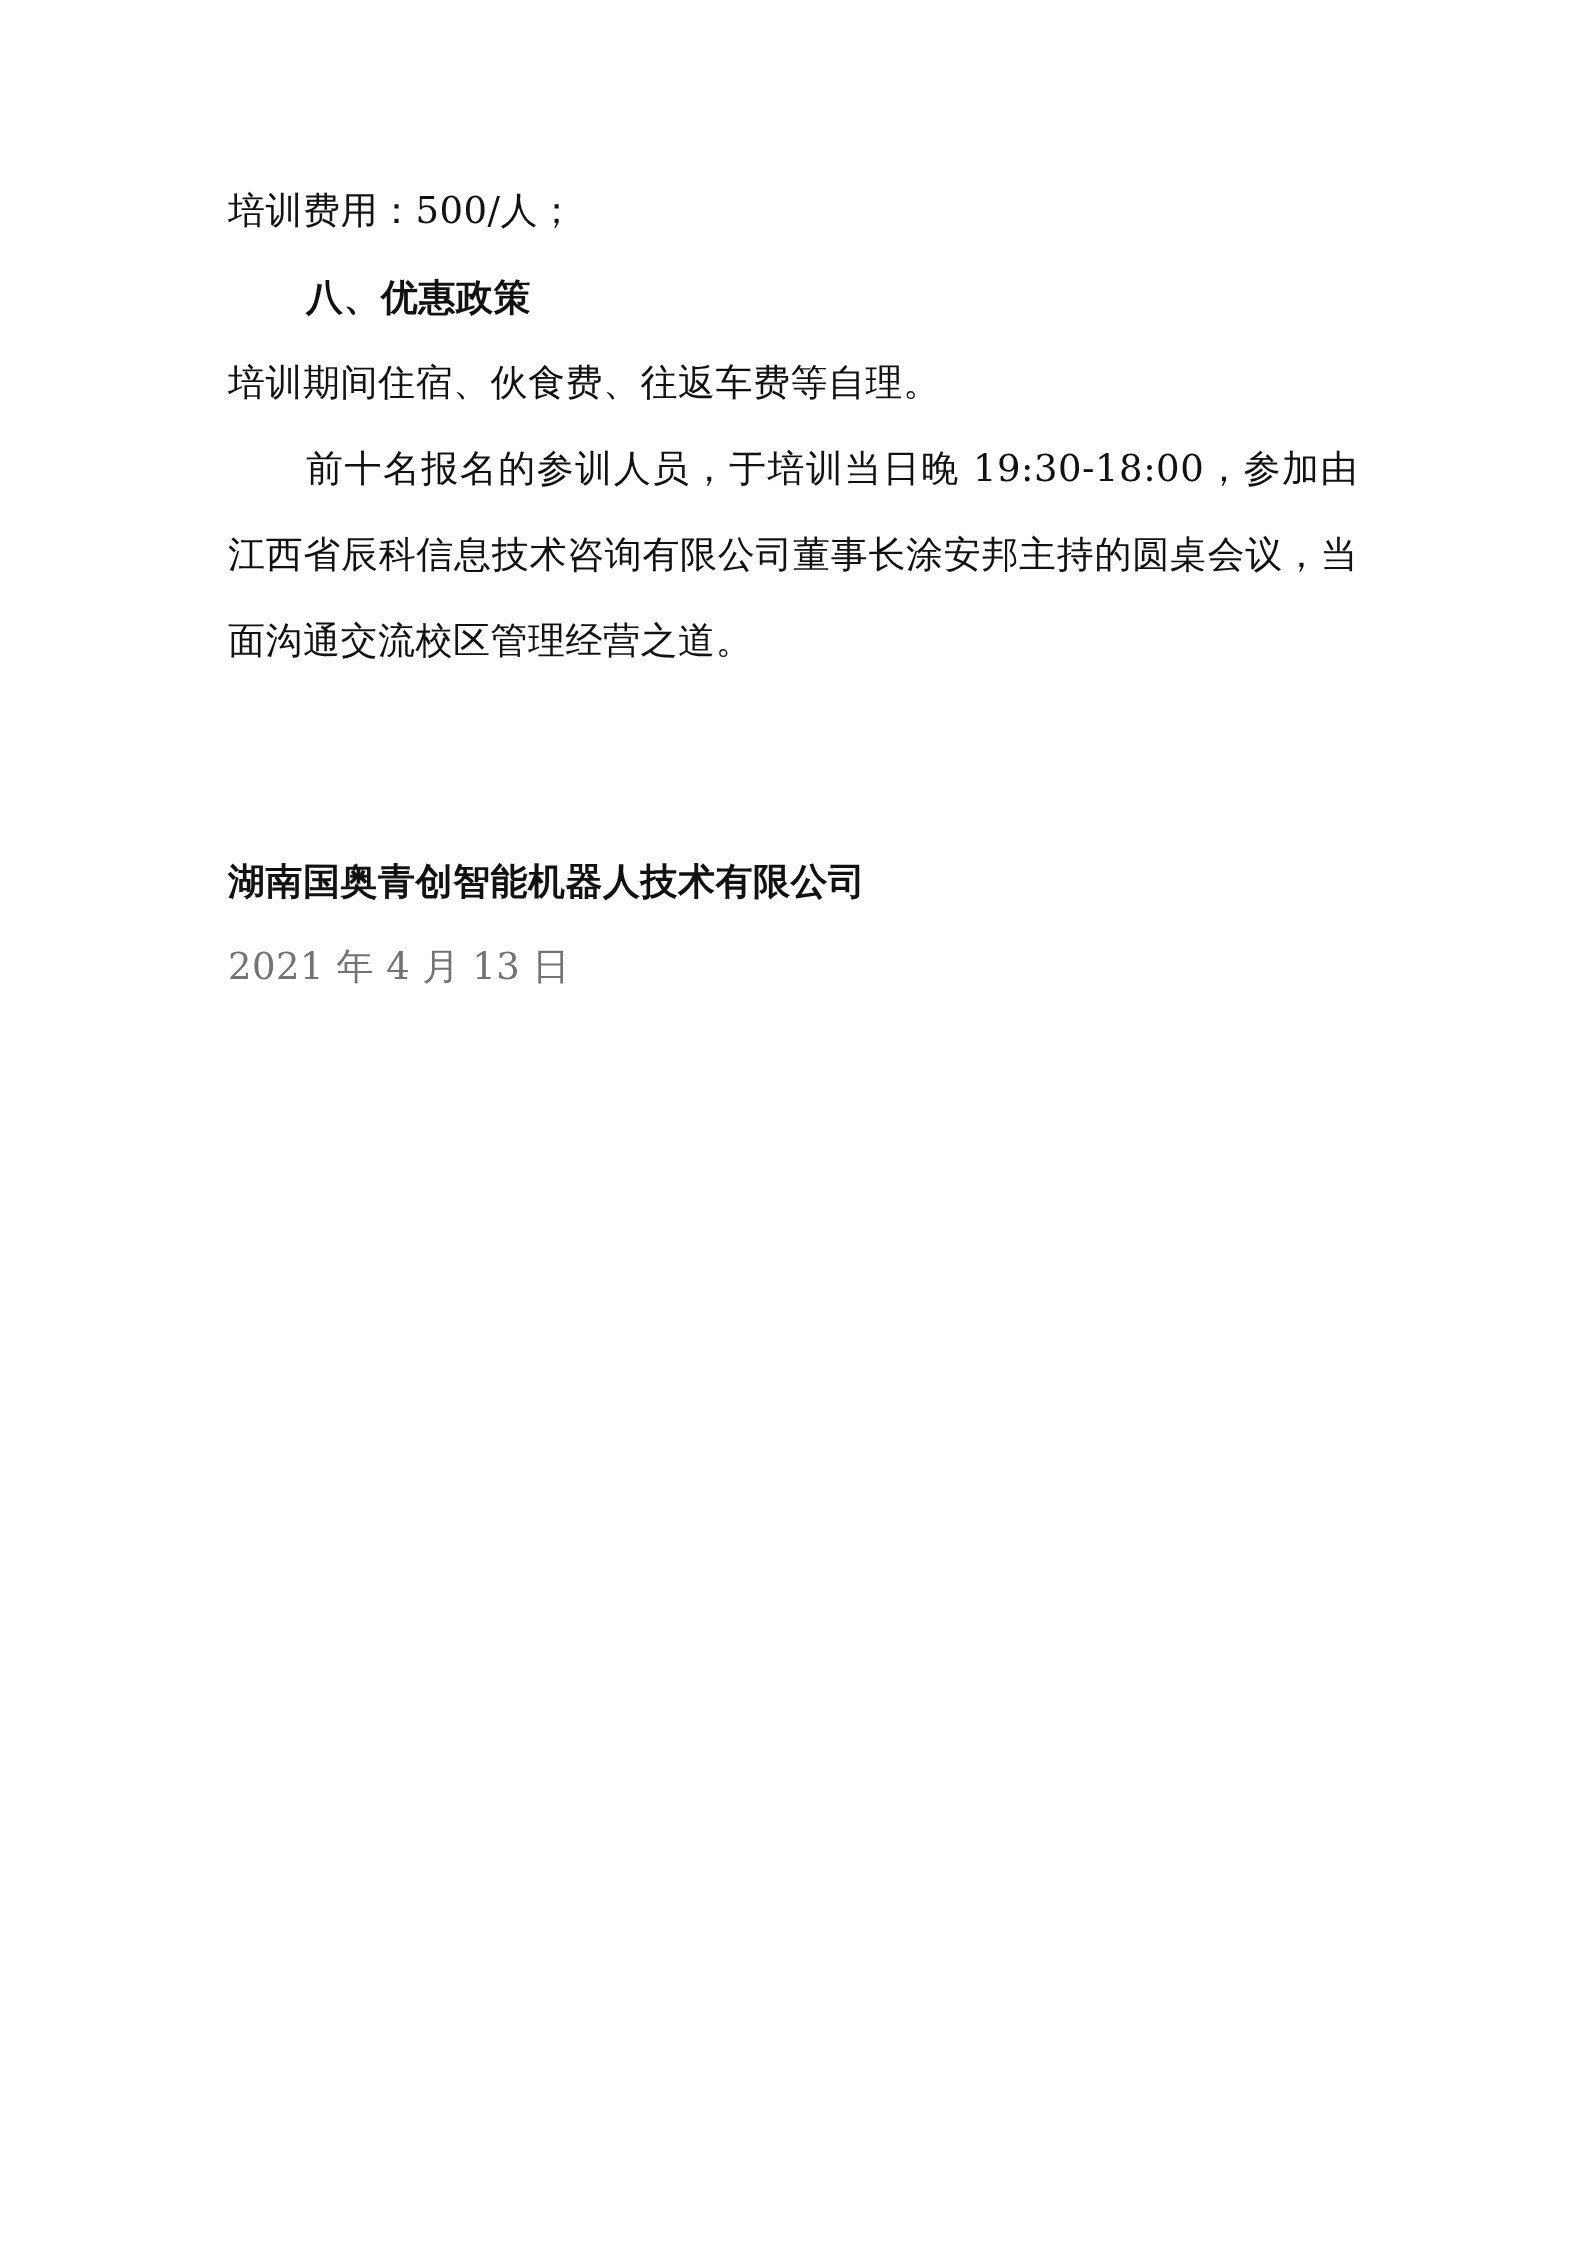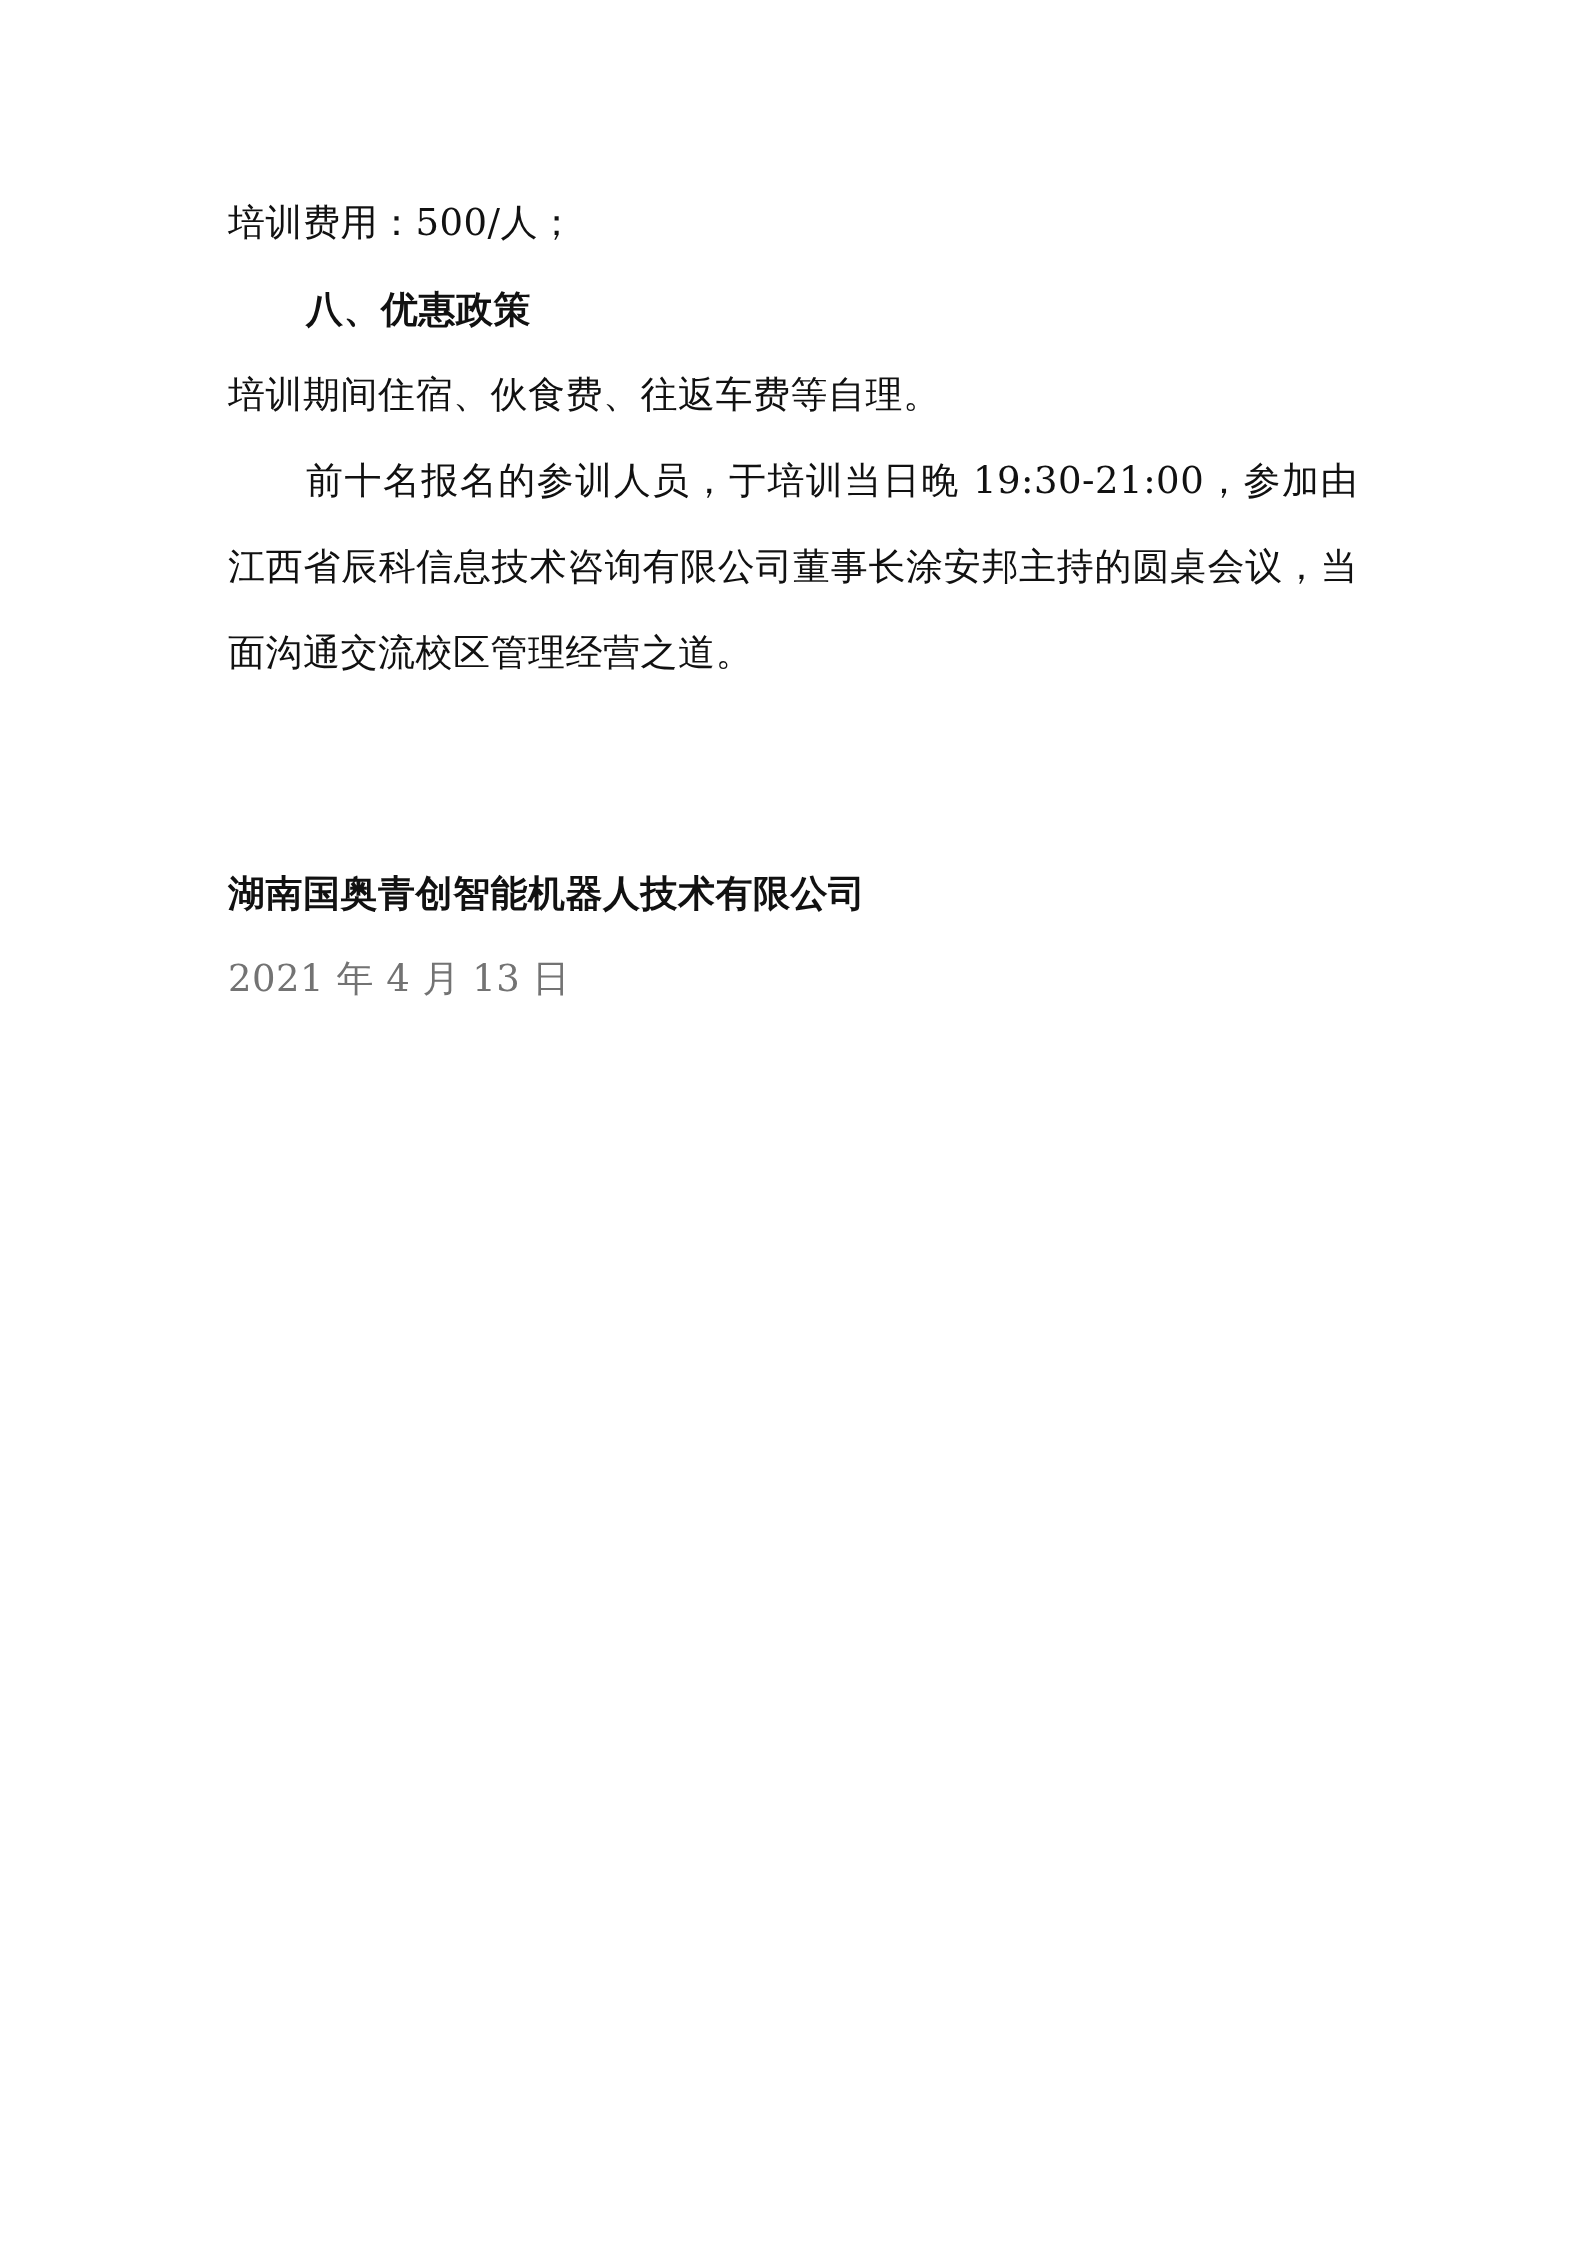--- a/index.html
+++ b/index.html
@@ -13,21 +13,21 @@
     height: 2245px;
     background: #ffffff;
     margin: 0 auto;
     overflow: hidden;
     font-family: "DejaVu Serif", "Liberation Serif", serif;
     color: #1a1a1a;
   }
   .content {
     position: absolute;
     left: 228px;
-    top: 180px;
+    top: 168px;
     width: 1130px;
   }
   .para {
     font-size: 37px;
     line-height: 86px;
     letter-spacing: 0.5px;
     color: #111111;
     white-space: pre-wrap;
   }
   .para.indent {
@@ -69,21 +69,21 @@
 
 <div class="page">
   <div class="content">
 
     <div class="para">培训费用：500/人；</div>
 
     <div class="para heading">八、优惠政策</div>
 
     <div class="para">培训期间住宿、伙食费、往返车费等自理。</div>
 
-    <div class="para indent justify">前十名报名的参训人员，于培训当日晚 19:30-21:00，参加由江西省辰科信息技术咨询有限公司董事长涂安邦主持的圆桌会议，当面沟通交流校区管理经营之道。</div>
+    <div class="para indent justify">前十名报名的参训人员，于培训当日晚 19:30-18:00，参加由江西省辰科信息技术咨询有限公司董事长涂安邦主持的圆桌会议，当面沟通交流校区管理经营之道。</div>
 
     <div class="spacer-big"></div>
 
     <div class="signature">
       <div class="company">湖南国奥青创智能机器人技术有限公司</div>
       <div class="date">2021 年 4 月 13 日</div>
     </div>
 
   </div>
 </div>

